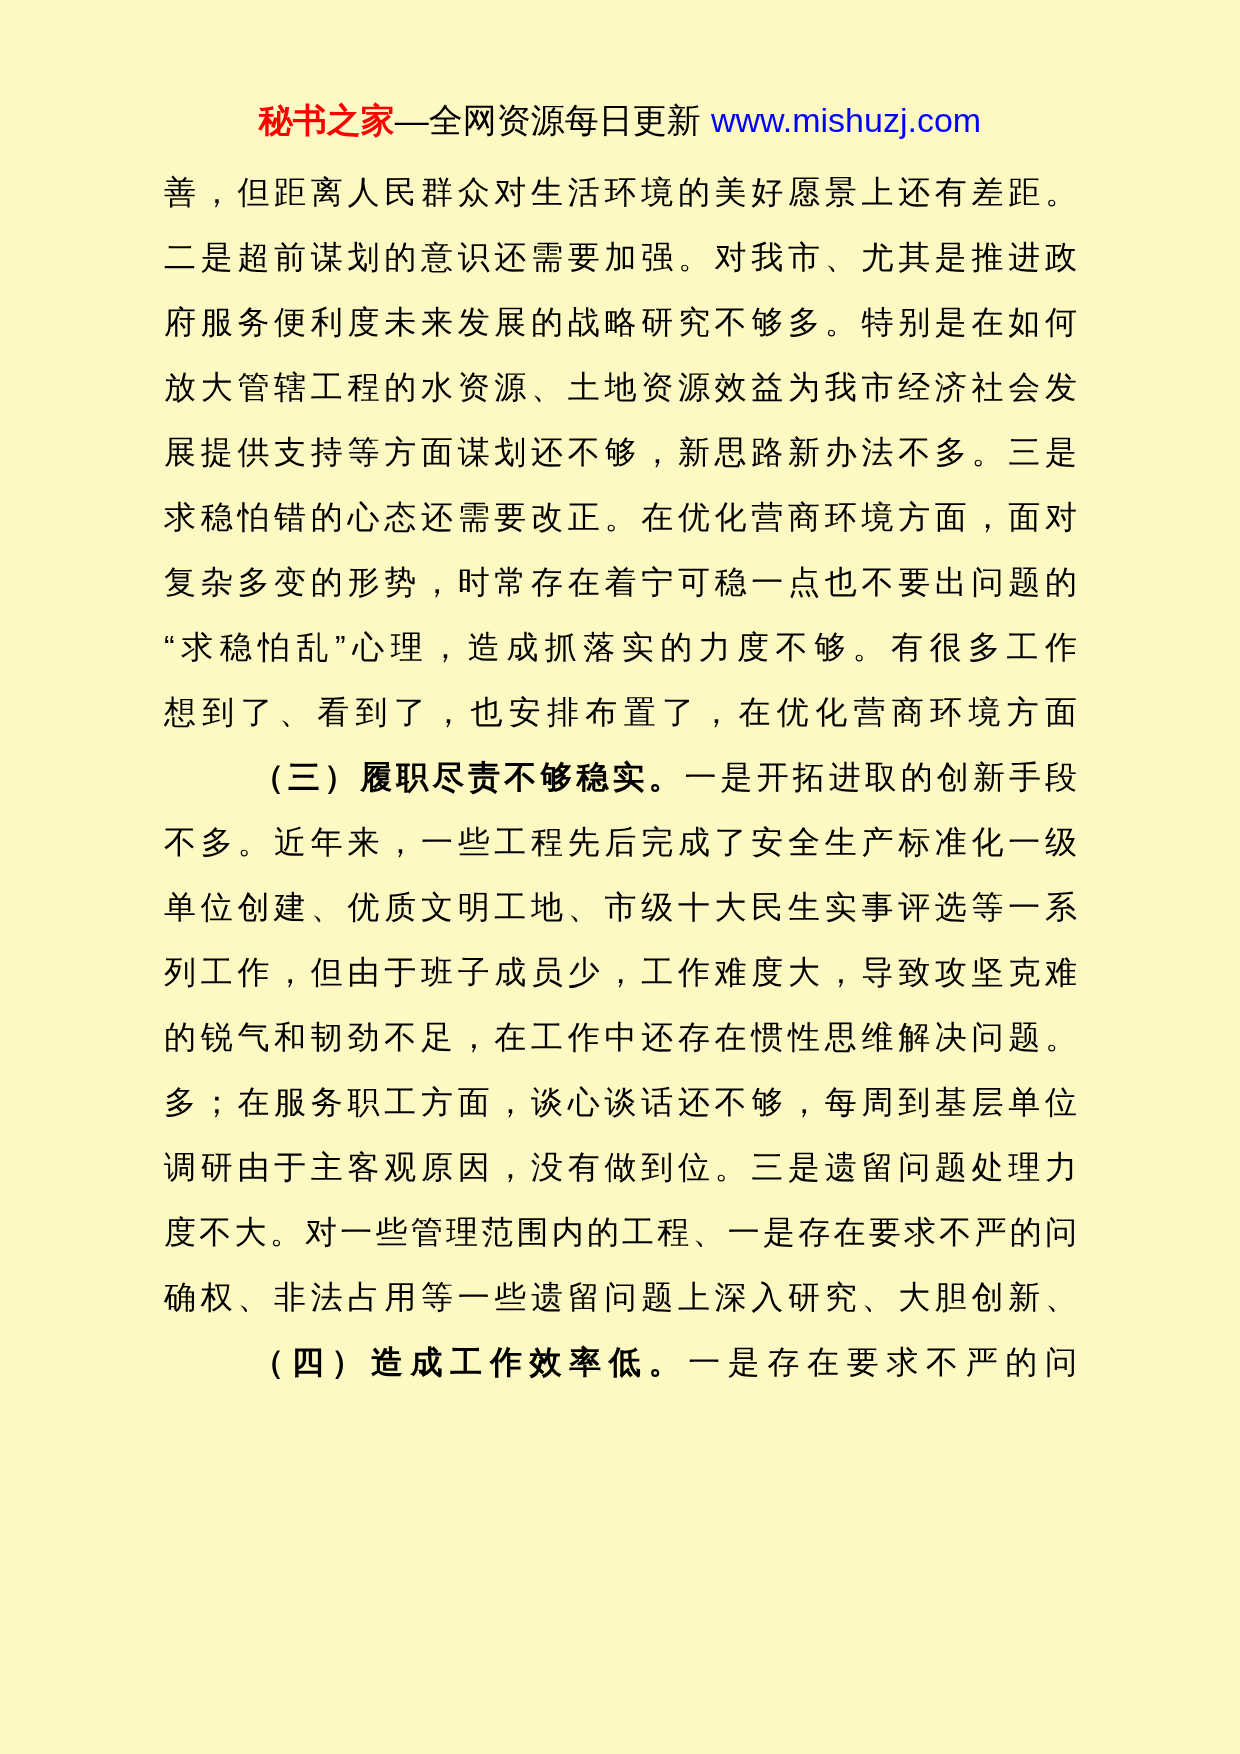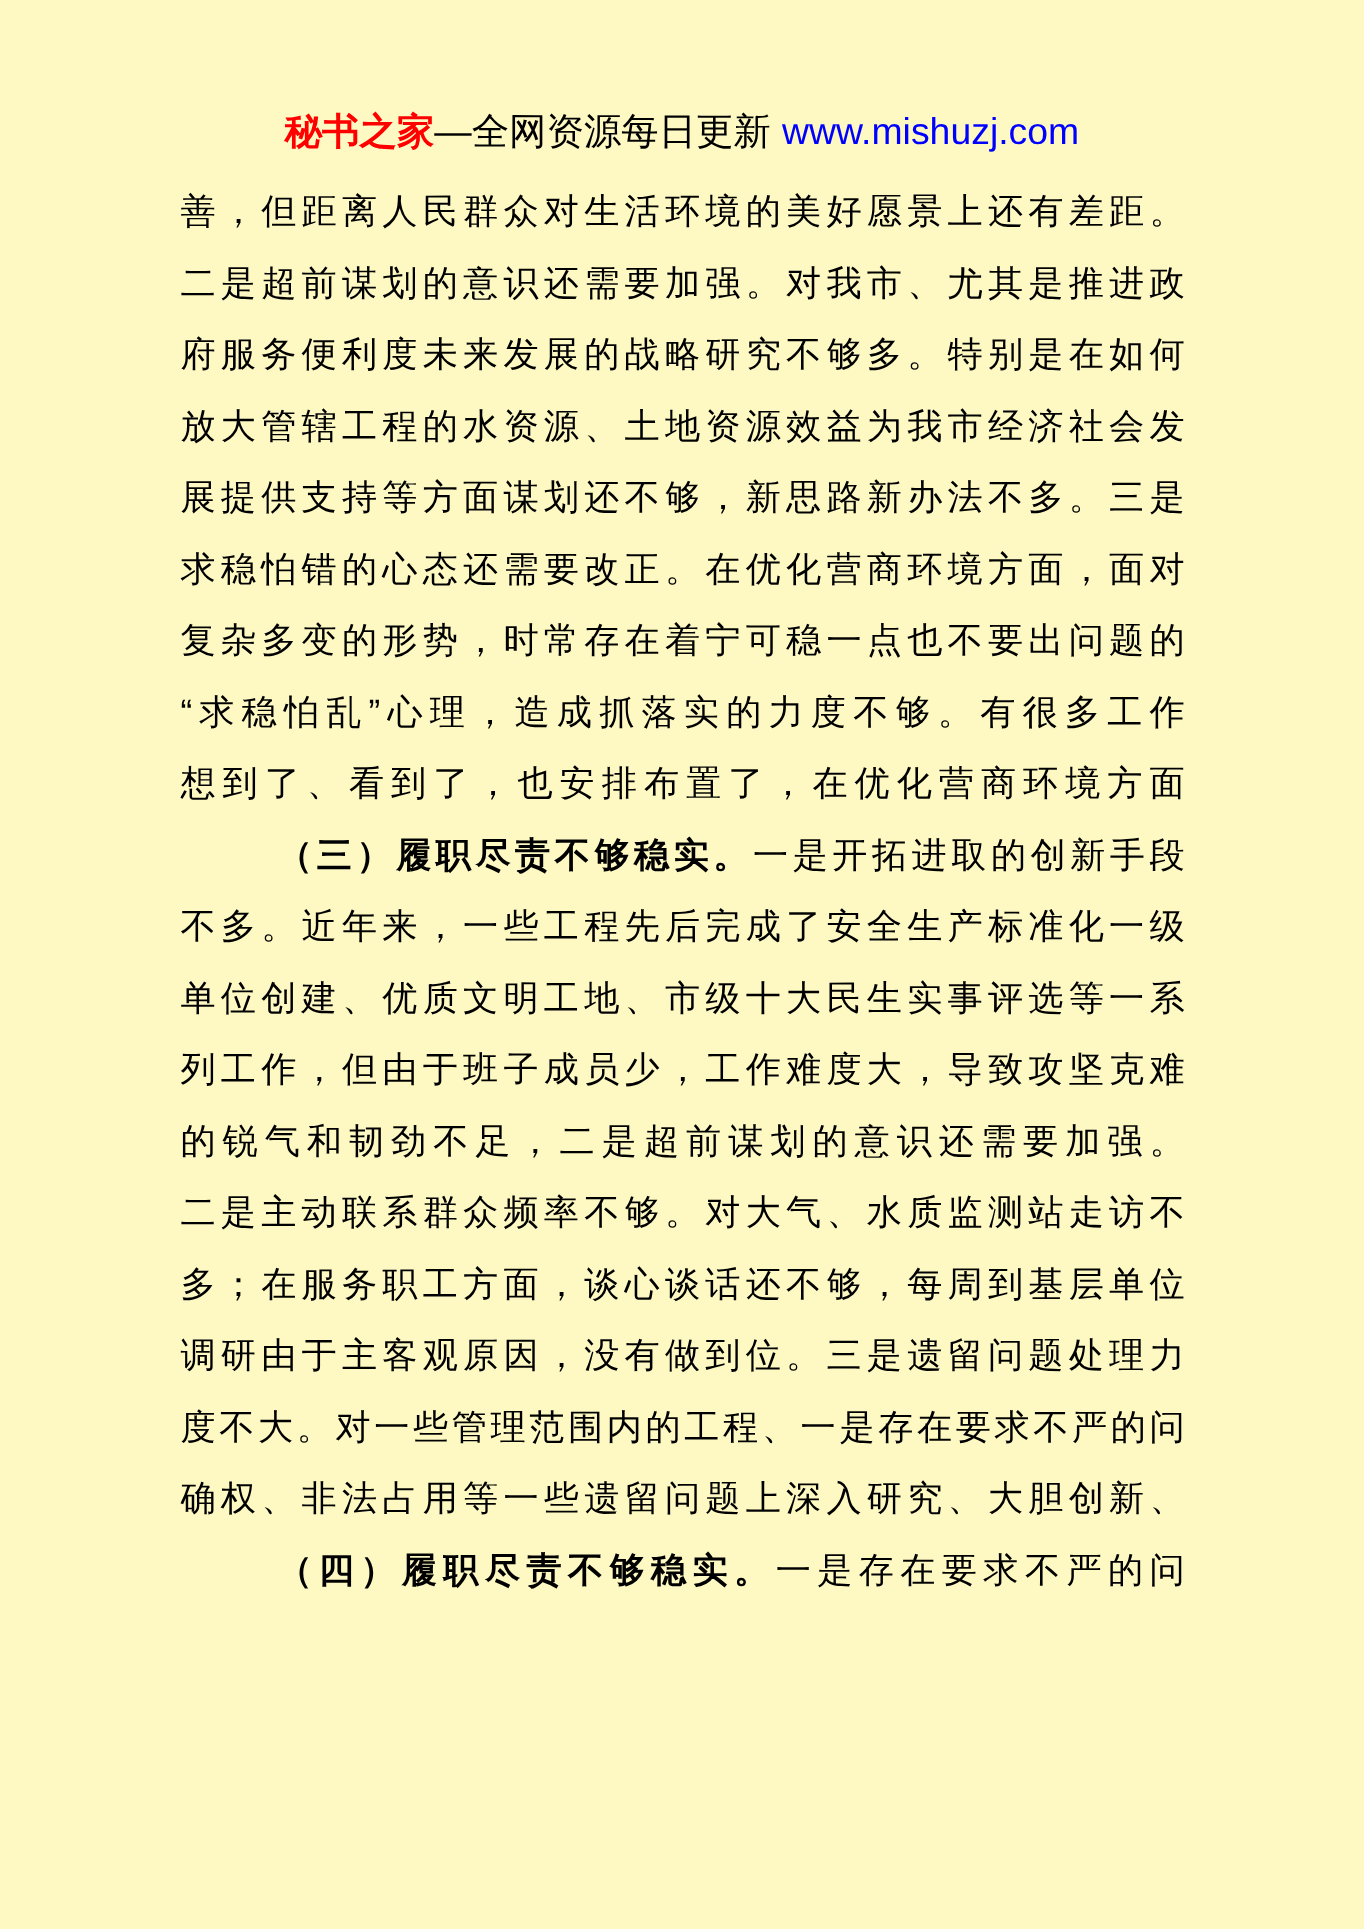--- a/index.html
+++ b/index.html
@@ -60,22 +60,21 @@
       <div class="line"><span>放大管辖工程的水资源、土地资源效益为我市经济社会发</span></div>
       <div class="line"><span>展提供支持等方面谋划还不够，新思路新办法不多。三是</span></div>
       <div class="line"><span>求稳怕错的心态还需要改正。在优化营商环境方面，面对</span></div>
       <div class="line"><span>复杂多变的形势，时常存在着宁可稳一点也不要出问题的</span></div>
       <div class="line"><span>“求稳怕乱”心理，造成抓落实的力度不够。有很多工作</span></div>
       <div class="line"><span>想到了、看到了，也安排布置了，在优化营商环境方面</span></div>
       <div class="line indent"><span class="run-bold">（三）履职尽责不够稳实。</span><span>一是开拓进取的创新手段</span></div>
       <div class="line"><span>不多。近年来，一些工程先后完成了安全生产标准化一级</span></div>
       <div class="line"><span>单位创建、优质文明工地、市级十大民生实事评选等一系</span></div>
       <div class="line"><span>列工作，但由于班子成员少，工作难度大，导致攻坚克难</span></div>
-      <div class="line"><span>的锐气和韧劲不足，二是超前谋划的意识还需要加强。</span></div>
-      <div class="line"><span>二是主动联系群众频率不够。对大气、水质监测站走访不</span></div>
+      <div class="line"><span>的锐气和韧劲不足，在工作中还存在惯性思维解决问题。</span></div>
       <div class="line"><span>多；在服务职工方面，谈心谈话还不够，每周到基层单位</span></div>
       <div class="line"><span>调研由于主客观原因，没有做到位。三是遗留问题处理力</span></div>
       <div class="line"><span>度不大。对一些管理范围内的工程、一是存在要求不严的问</span></div>
       <div class="line"><span>确权、非法占用等一些遗留问题上深入研究、大胆创新、</span></div>
-      <div class="line indent"><span class="run-bold">（四）履职尽责不够稳实。</span><span>一是存在要求不严的问</span></div>
+      <div class="line indent"><span class="run-bold">（四）造成工作效率低。</span><span>一是存在要求不严的问</span></div>
     </div>
 
 </div>
 
 </body></html>

